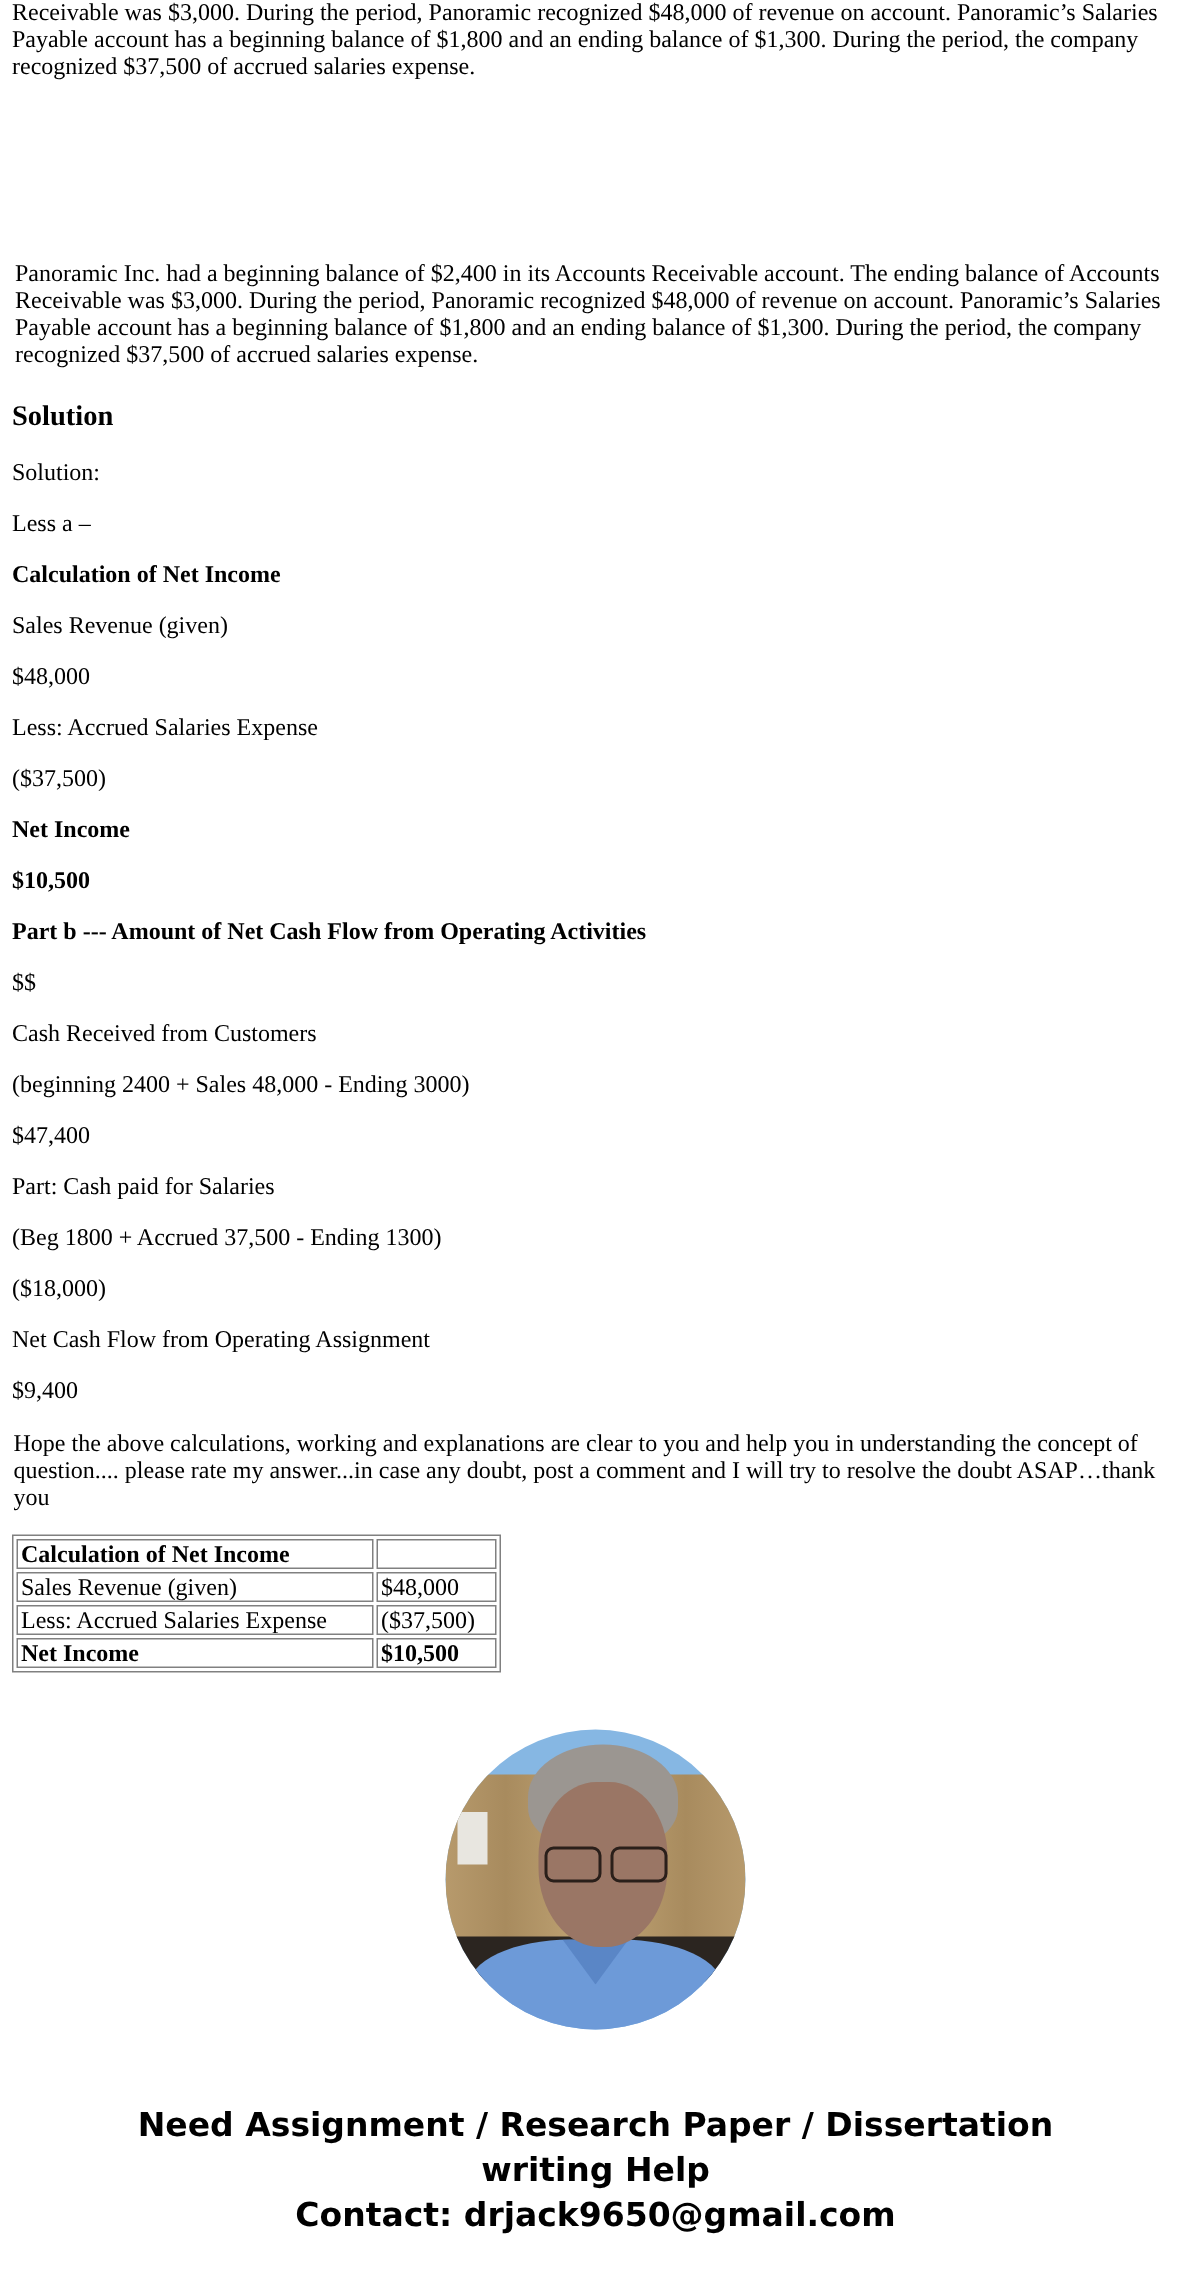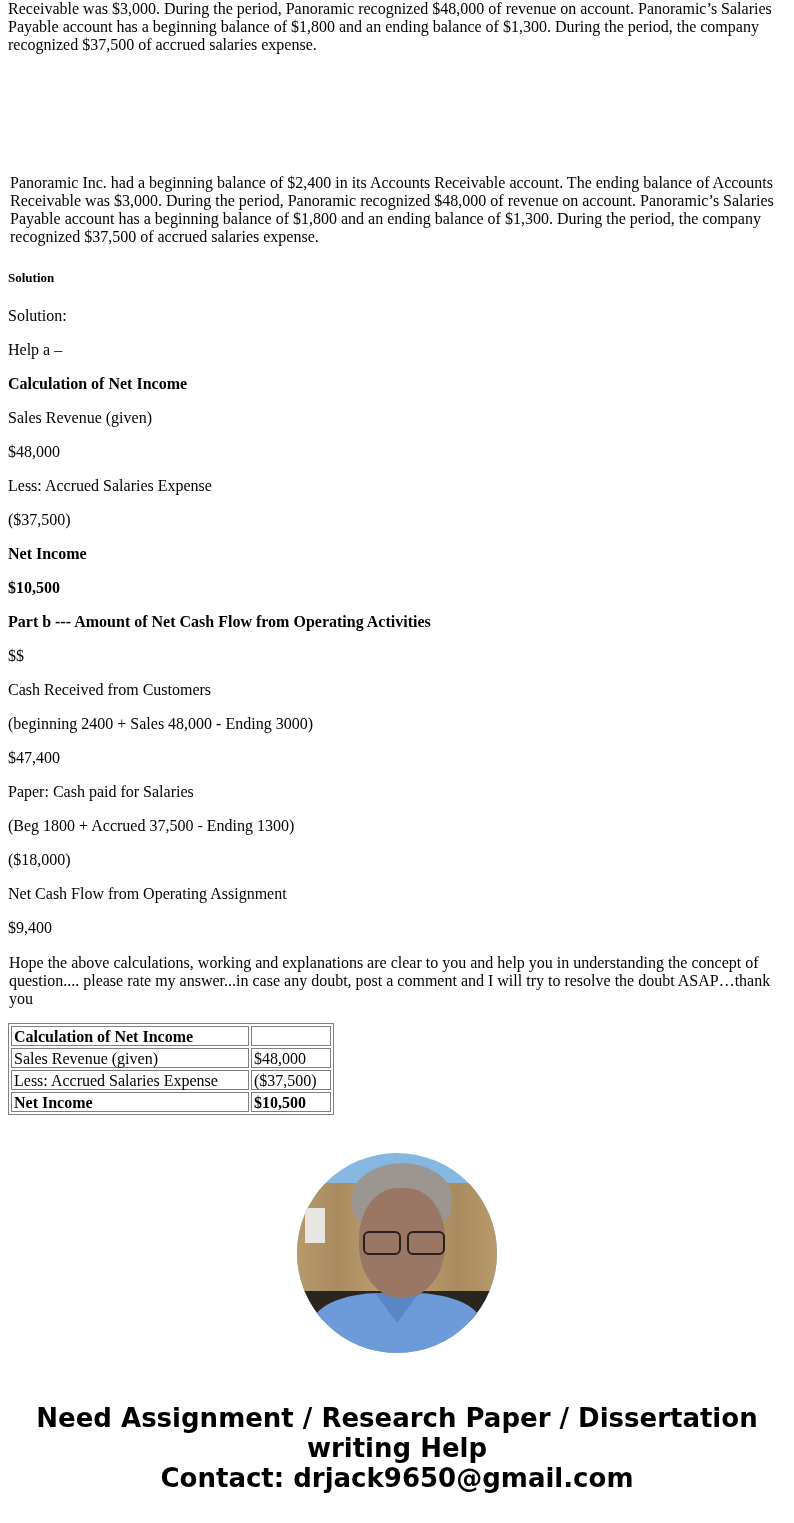--- a/index.html
+++ b/index.html
@@ -12,21 +12,21 @@
       font-size: 16px;
       line-height: 18px;
       color: #000;
     }
     .para { position: absolute; left: 8px; width: 775px; margin: 0; }
     .top-cut { top: 0px; }
     .question-box { position: absolute; left: 10px; top: 174px; width: 775px; }
     .question-box p { margin: 0; }
     h2.sol-head {
       position: absolute; left: 8px; top: 267px; margin: 0;
-      font-size: 13px; font-weight: bold; line-height: 22px;
+      font-size: 19px; font-weight: bold; line-height: 22px;
     }
     .line { position: absolute; left: 8px; margin: 0; white-space: nowrap; text-align: center; }
     .b { font-weight: bold; }
     .hope { position: absolute; left: 8px; top: 953px; width: 775px; margin: 1px; }
 
     table.calc {
       position: absolute; left: 8px; top: 1023px;
       border: 1px solid #808080;
       border-collapse: separate;
       border-spacing: 2px;
@@ -57,52 +57,52 @@
     .avatar .glass-l { position: absolute; left: 66px; top: 78px; width: 34px; height: 20px; border: 2px solid #2a1f1a; border-radius: 6px; }
     .avatar .glass-r { position: absolute; left: 110px; top: 78px; width: 34px; height: 20px; border: 2px solid #2a1f1a; border-radius: 6px; }
     .avatar .shirt { position: absolute; left: 15px; top: 140px; width: 170px; height: 80px; border-radius: 40% 40% 0 0; background: #6d9ad8; }
     .avatar .collar { position: absolute; left: 78px; top: 140px; width: 44px; height: 30px; background: #5a86c6; clip-path: polygon(0 0, 50% 100%, 100% 0); }
 
     .promo {
       position: absolute; left: 0; top: 1403px; width: 794px;
       text-align: center;
       font-family: "DejaVu Sans", sans-serif;
       font-weight: bold;
-      font-size: 26px;
+      font-size: 22px;
       line-height: 30px;
     }
     .promo div { margin: 0; }
   </style>
 </head>
 <body>
 
 <p class="para top-cut">Receivable was $3,000. During the period, Panoramic recognized $48,000 of revenue on account. Panoramic’s Salaries Payable account has a beginning balance of $1,800 and an ending balance of $1,300. During the period, the company recognized $37,500 of accrued salaries expense.</p>
 
 <div class="question-box">
   <p>Panoramic Inc. had a beginning balance of $2,400 in its Accounts Receivable account. The ending balance of Accounts Receivable was $3,000. During the period, Panoramic recognized $48,000 of revenue on account. Panoramic’s Salaries Payable account has a beginning balance of $1,800 and an ending balance of $1,300. During the period, the company recognized $37,500 of accrued salaries expense.</p>
 </div>
 
 <h2 class="sol-head">Solution</h2>
 
 <p class="line" style="top:307px">Solution:</p>
-<p class="line" style="top:341px">Help a –</p>
+<p class="line" style="top:341px">Less a –</p>
 <p class="line b" style="top:375px">Calculation of Net Income</p>
 <p class="line" style="top:409px">Sales Revenue (given)</p>
 <p class="line" style="top:443px">$48,000</p>
 <p class="line" style="top:477px">Less: Accrued Salaries Expense</p>
 <p class="line" style="top:511px">($37,500)</p>
 <p class="line b" style="top:545px">Net Income</p>
 <p class="line b" style="top:579px">$10,500</p>
 
 <p class="line b" style="top:613px">Part b --- Amount of Net Cash Flow from Operating Activities</p>
 <p class="line" style="top:647px">$$</p>
 <p class="line" style="top:681px">Cash Received from Customers</p>
 <p class="line" style="top:715px">(beginning 2400 + Sales 48,000 - Ending 3000)</p>
 <p class="line" style="top:749px">$47,400</p>
-<p class="line" style="top:783px">Paper: Cash paid for Salaries</p>
+<p class="line" style="top:783px">Part: Cash paid for Salaries</p>
 <p class="line" style="top:817px">(Beg 1800 + Accrued 37,500 - Ending 1300)</p>
 <p class="line" style="top:851px">($18,000)</p>
 <p class="line" style="top:885px">Net Cash Flow from Operating Assignment</p>
 <p class="line" style="top:919px">$9,400</p>
 
 <p class="hope">Hope the above calculations, working and explanations are clear to you and help you in understanding the concept of question.... please rate my answer...in case any doubt, post a comment and I will try to resolve the doubt ASAP…thank you</p>
 
 <table class="calc">
   <tbody>
       <tr>

